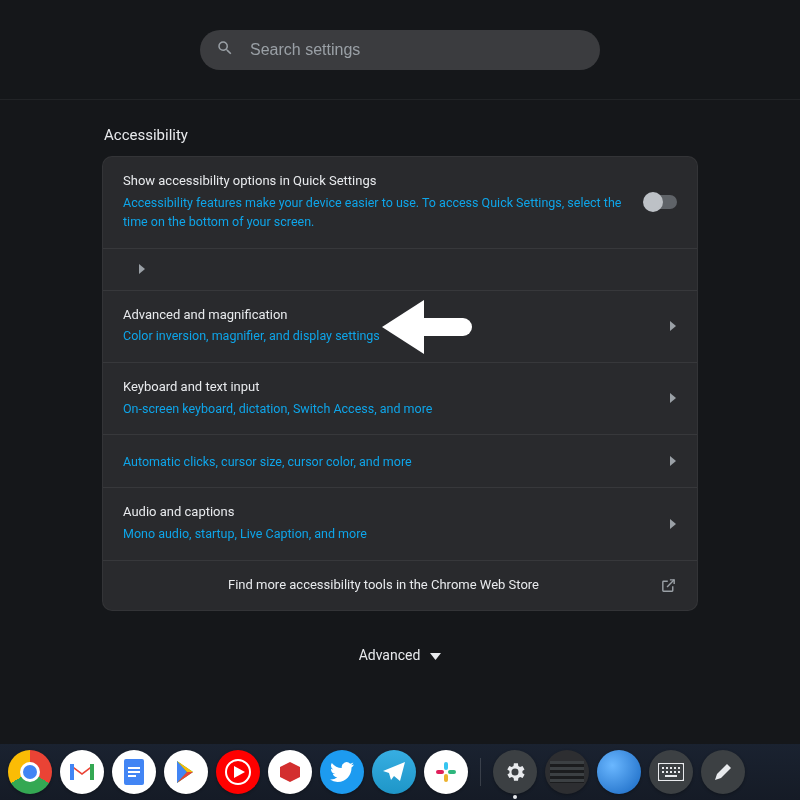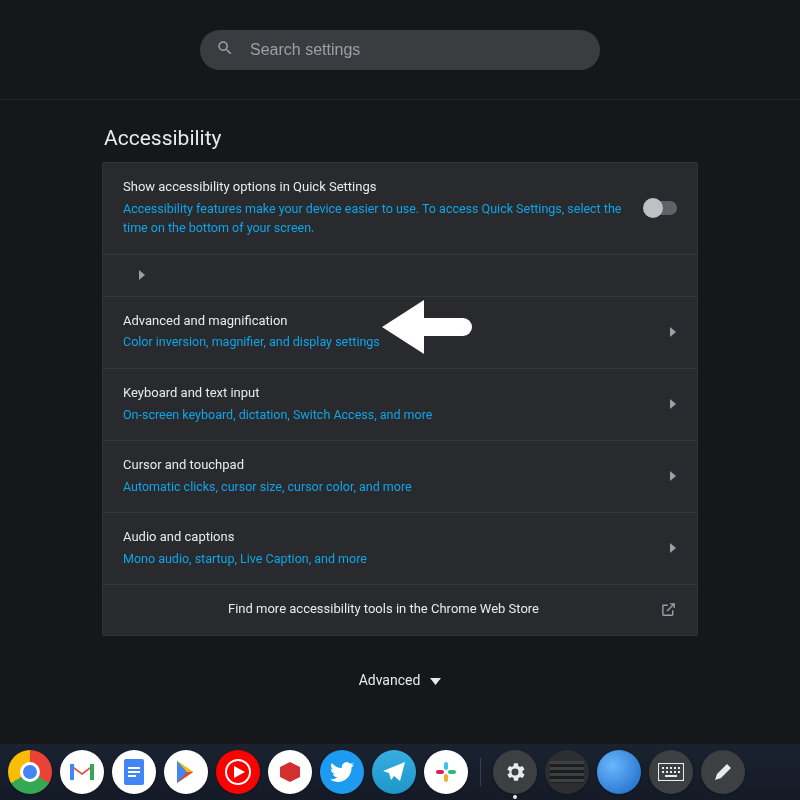--- a/index.html
+++ b/index.html
@@ -40,30 +40,30 @@
     outline: none;
     color: #9aa0a6;
     font-size: 16px;
     flex: 1;
   }
   .search-input::placeholder { color: #9aa0a6; }
 
   
   .page-title {
     margin: 26px 0 12px 104px;
-    font-size: 21px;
+    font-size: 15px;
     font-weight: 400;
     color: #e8eaed;
   }
   .card {
     margin: 0 auto;
     width: 594px;
     background: #292a2d;
     border: 1px solid rgba(255,255,255,0.05);
-    border-radius: 2px;
+    border-radius: 10px;
   }
   .row {
     display: flex;
     align-items: center;
     padding: 15px 20px 16px 20px;
     border-bottom: 1px solid rgba(255,255,255,0.065);
     box-sizing: border-box;
   }
   .row:last-child { border-bottom: none; text-align: center; }
   .row-text { flex: 1; min-width: 0; }
@@ -230,21 +230,20 @@
     </div>
     <div class="row-action arrow-right">
       <svg width="7" height="10" viewBox="0 0 7 10" fill="#9aa0a6">
           <path d="M0 0l6 5-6 5z"></path>
         </svg>
     </div>
   </div>
 
   <div class="row">
     <div class="row-text">
-      <div class="row-title">Cursor and touchpad</div>
       <div class="row-sub">Automatic clicks, cursor size, cursor color, and more</div>
     </div>
     <div class="row-action arrow-right">
       <svg width="7" height="10" viewBox="0 0 7 10" fill="#9aa0a6">
           <path d="M0 0l6 5-6 5z"></path>
         </svg>
     </div>
   </div>
 
   <div class="row">

